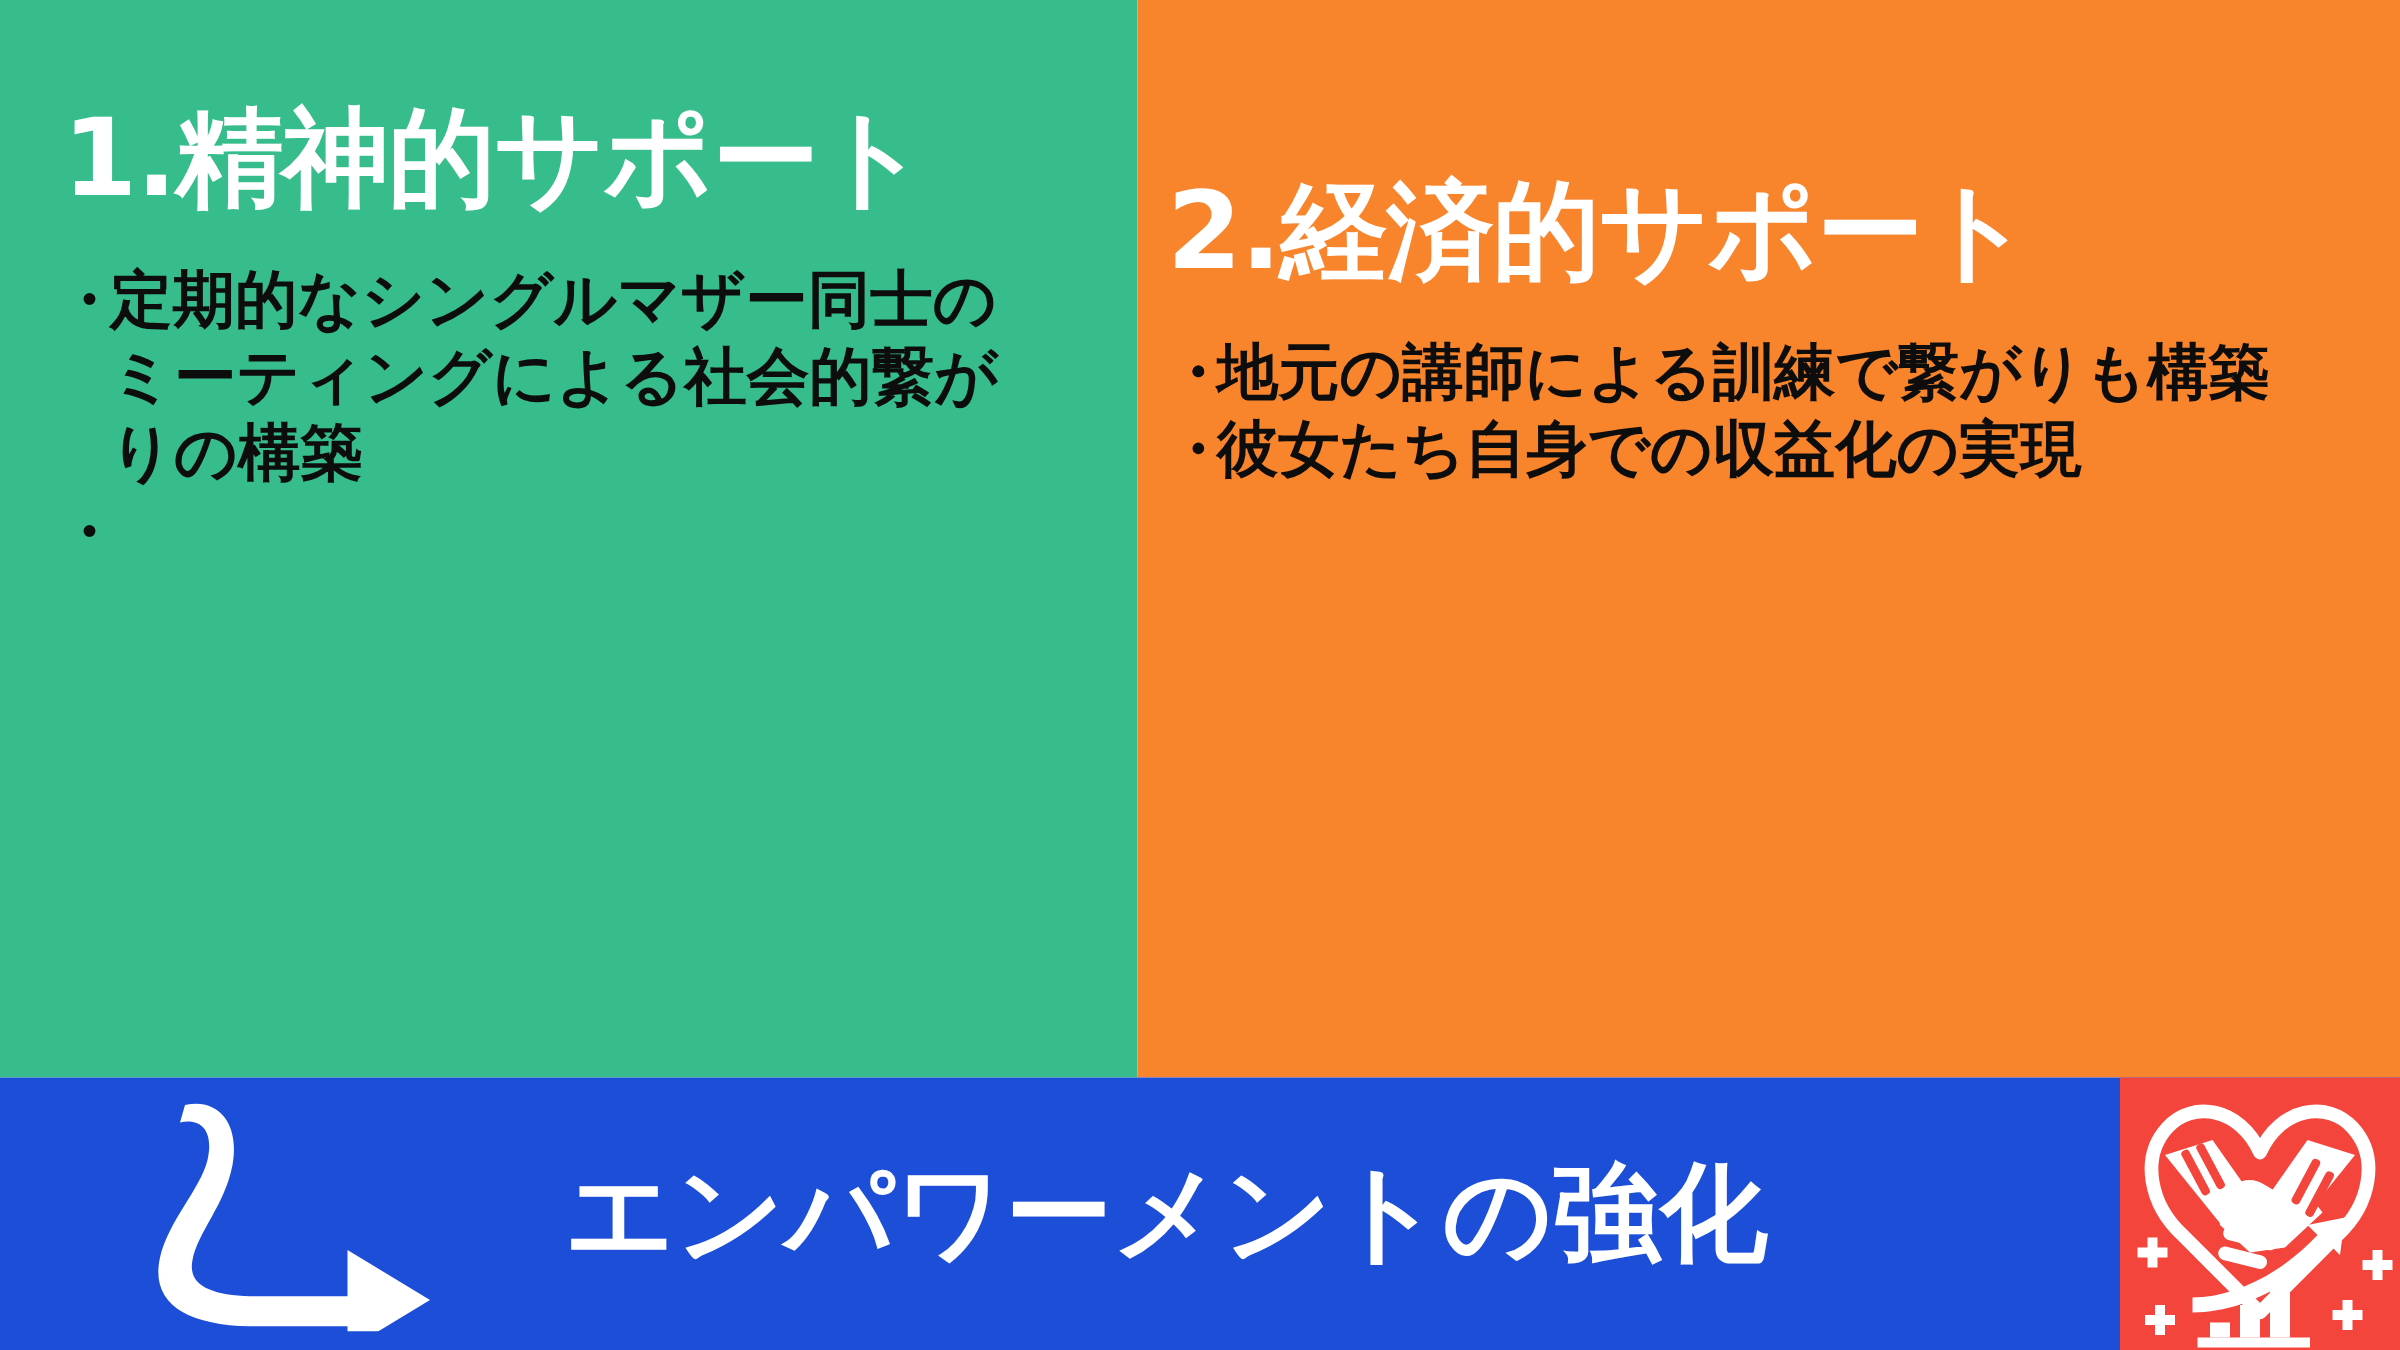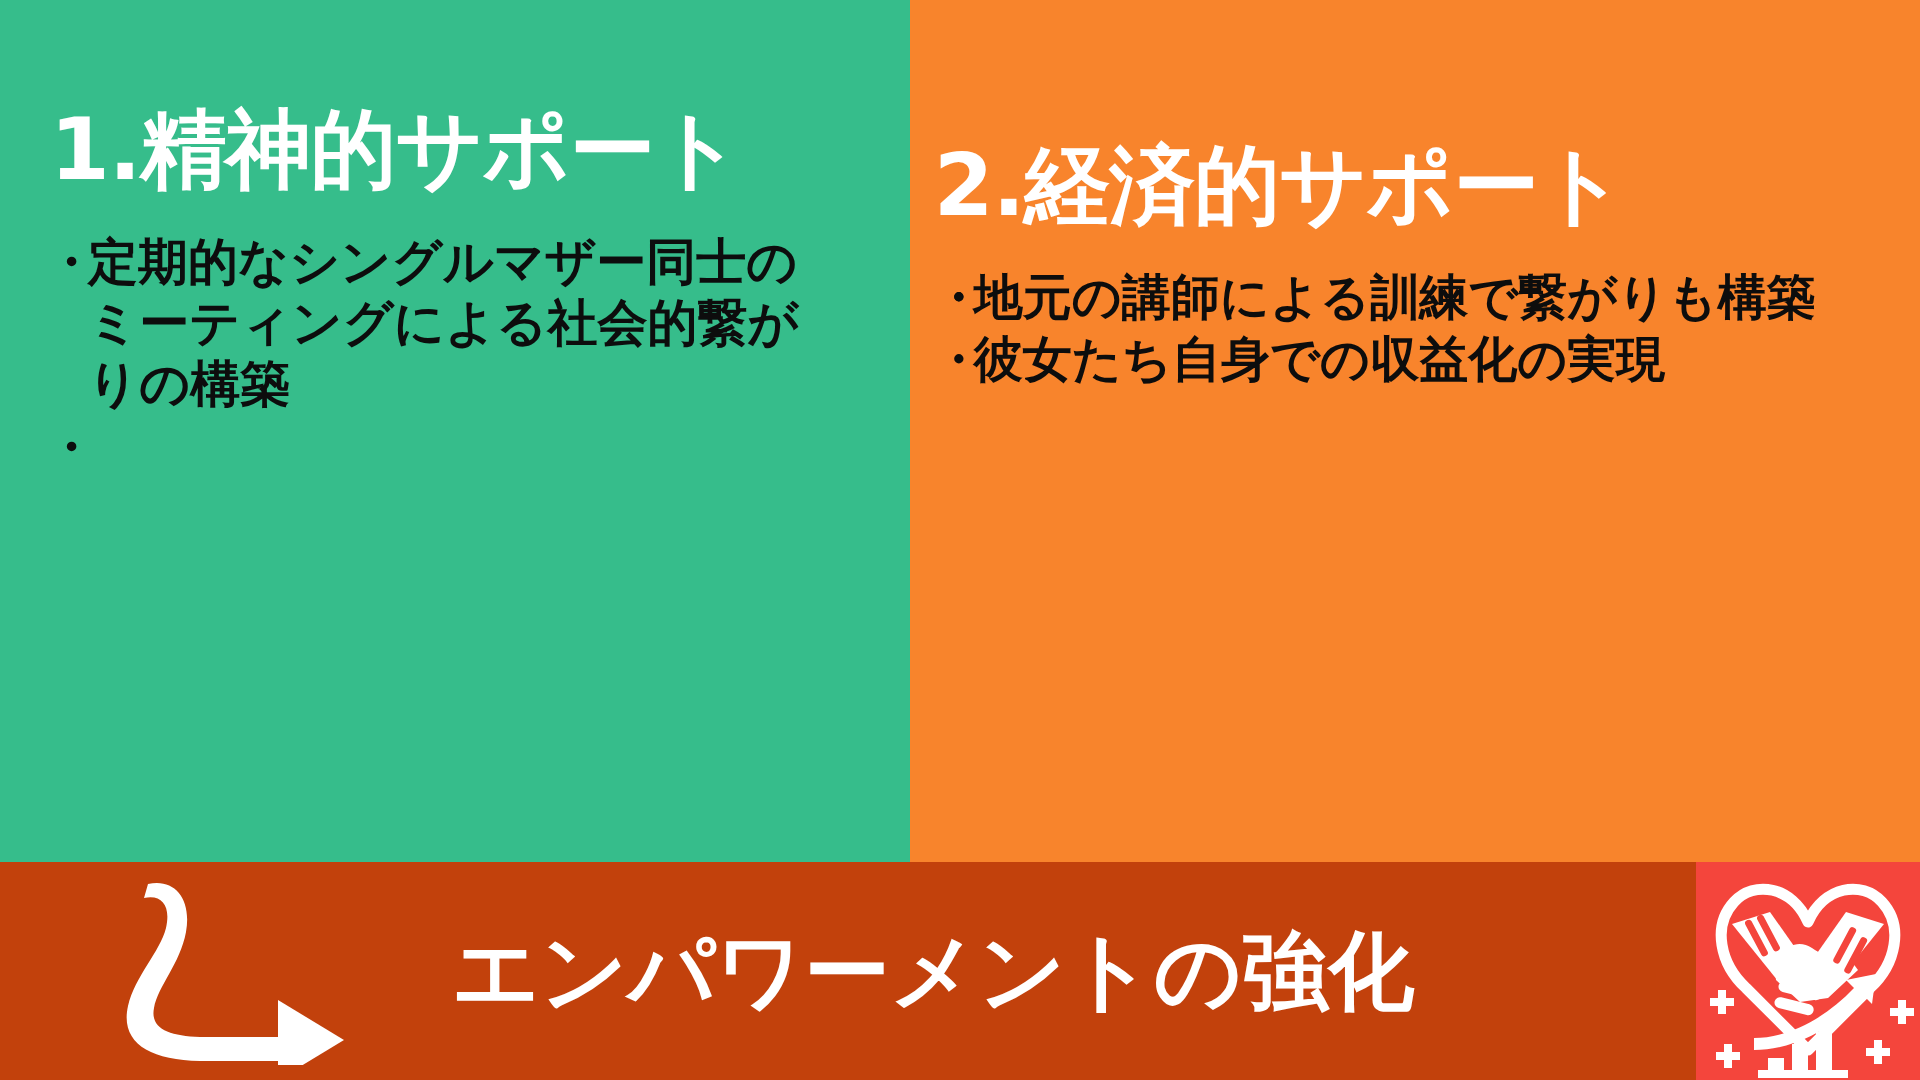--- a/index.html
+++ b/index.html
@@ -46,21 +46,21 @@
   .col-title {
     margin: 0;
     color: #ffffff;
     font-weight: 700;
     font-size: 86px;
     line-height: 1.0;
     letter-spacing: -1px;
     white-space: nowrap;
   }
   .col-left .col-title {
-    padding-top: 106px;
+    padding-top: 84px;
     margin-left: 10px;
   }
   .col-right .col-title {
     padding-top: 142px;
     margin-left: 6px;
   }
 
   .bullets {
     list-style: none;
     margin: 0;
@@ -96,21 +96,21 @@
     line-height: inherit;
   }
 
   
   .banner {
     position: absolute;
     left: 0;
     top: 862px;
     width: 1920px;
     height: 218px;
-    background: #c2410c;
+    background: #1d4ed8;
     display: flex;
     align-items: center;
   }
   .banner-arrow {
     position: absolute;
     left: 118px;
     top: 18px;
     width: 240px;
     height: 185px;
   }

